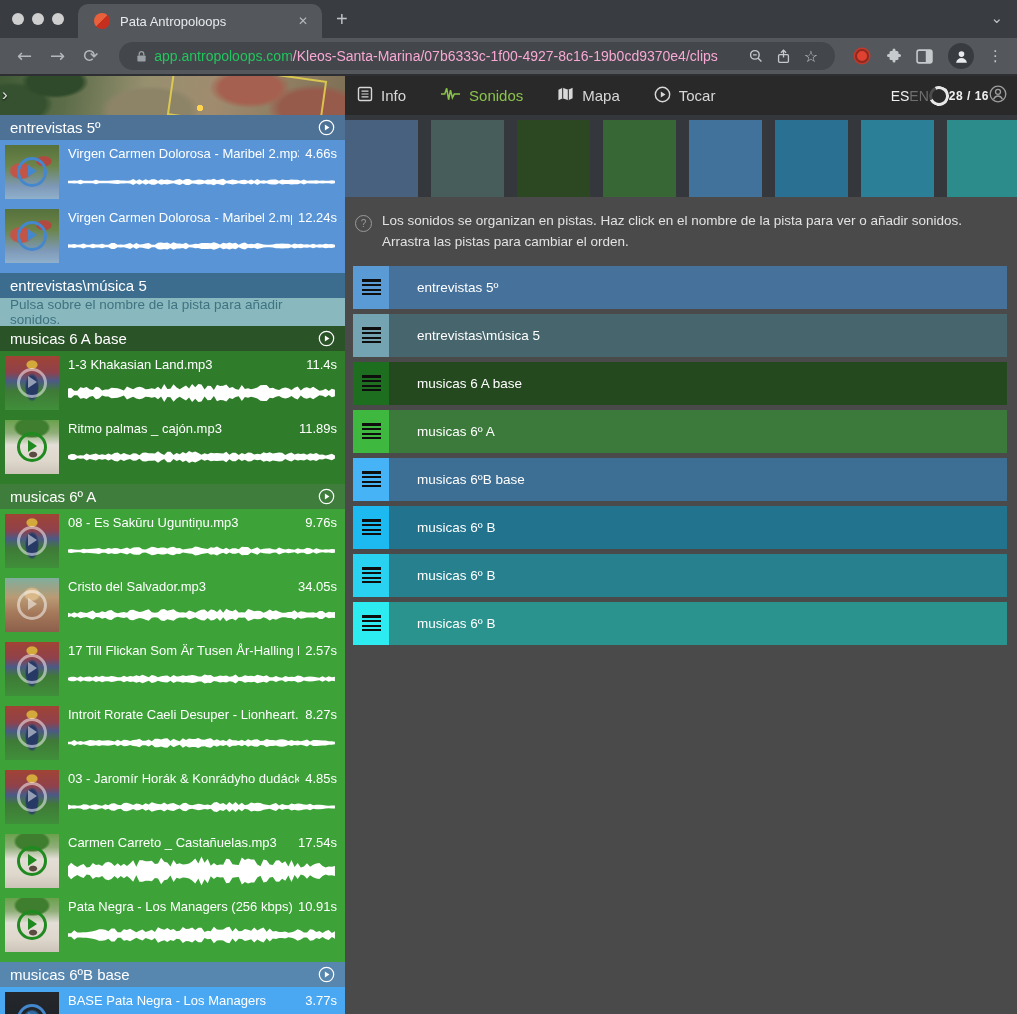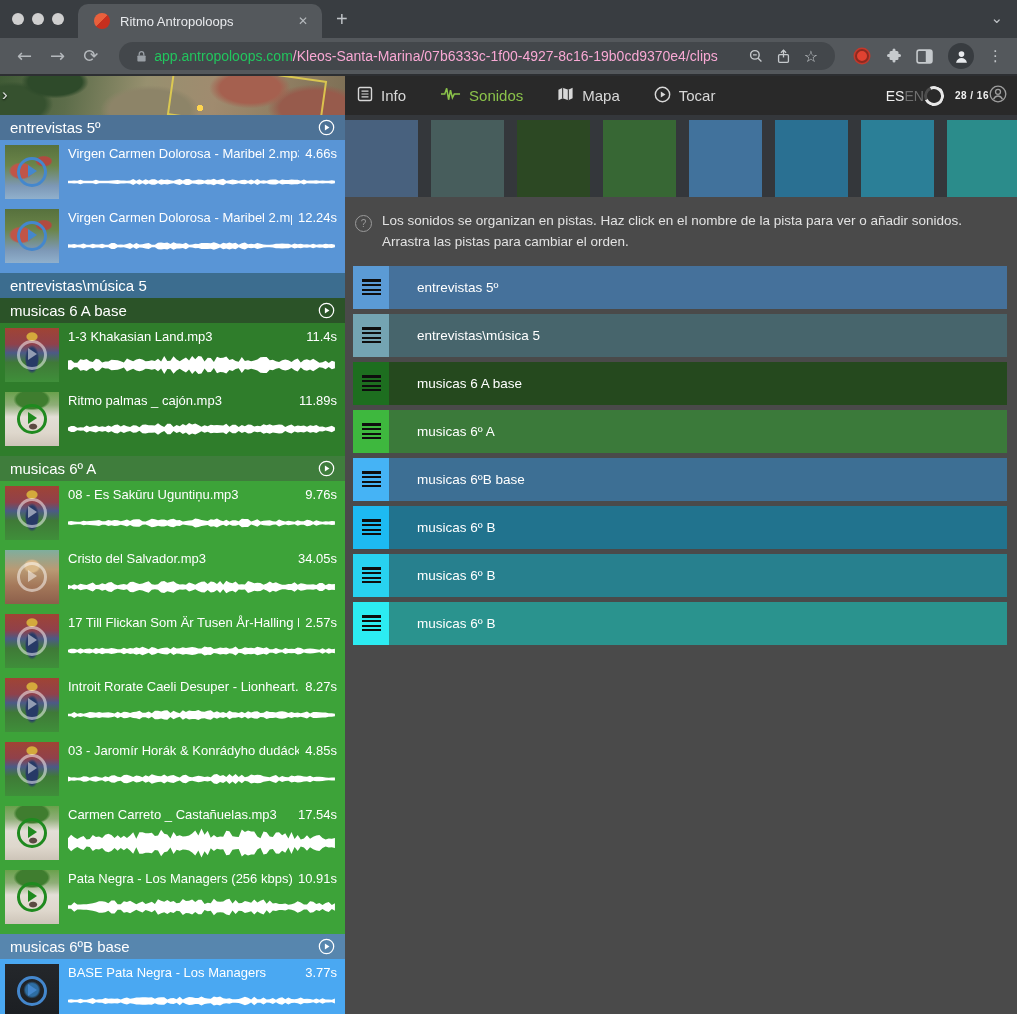--- a/index.html
+++ b/index.html
@@ -50,21 +50,21 @@
   .bc-chev{position:relative;color:rgba(255,255,255,.85);font-size:17px;padding:0 8px 2px 2px;
       text-shadow:0 1px 2px rgba(0,0,0,.8);}
   .nav{flex:1;background:#292929;display:flex;align-items:center;padding:0 10px 0 12px;min-width:0;}
   .nav-item{display:flex;align-items:center;gap:8px;margin-right:34px;color:#d8d8d8;font-size:15px;}
   .nav-item.active{color:#8bc34a;}
   .nav-right{margin-left:auto;display:flex;align-items:center;}
   .lang-es{color:#f0f0f0;font-size:14px;}
   .lang-en{color:#6f6f6f;font-size:14px;}
   .spinner{width:14px;height:14px;border-radius:50%;border:3px solid #e8e8e8;
            border-left-color:#4c4c4c;transform:rotate(20deg);}
-  .counter{color:#f0f0f0;font-size:10px;font-weight:bold;letter-spacing:.5px;margin-left:11px;}
+  .counter{color:#f0f0f0;font-size:12px;font-weight:bold;letter-spacing:.5px;}
   
   .content{display:flex;height:899px;}
   .sidebar{width:345px;flex:none;overflow:hidden;background:#3a3a3a;}
   .s-header{height:25px;display:flex;align-items:center;padding:0 10px;box-sizing:border-box;}
   .s-title{color:#fff;font-size:15px;flex:1;white-space:nowrap;overflow:hidden;}
   .s-play{display:flex;align-items:center;}
   .s-notice{height:28px;display:flex;align-items:center;padding:0 10px;font-size:13.5px;box-sizing:border-box;}
   .s-clips{padding:0 0 5px 0;}
   .clip{position:relative;height:64px;}
   .clip-thumb{position:absolute;left:5px;top:5px;width:54px;height:54px;overflow:hidden;}
@@ -113,21 +113,21 @@
 <div id="screen">
 
   <div class="tabstrip">
     <div class="lights">
       <div class="light"></div>
       <div class="light"></div>
       <div class="light"></div>
     </div>
     <div class="tab">
       <div class="favicon"></div>
-      <div class="tab-title">Ritmo Antropoloops</div>
+      <div class="tab-title">Pata Antropoloops</div>
       <div class="tab-close">✕</div>
     </div>
     <div class="newtab">+</div>
     <div class="tabs-menu">⌄</div>
   </div>
 
   <div class="toolbar">
     <span class="navbtn">←</span>
     <span class="navbtn">→</span>
     <span class="navbtn">⟳</span>
@@ -259,20 +259,21 @@
             <div class="clip-wave">
               <svg viewBox="0 0 260 36" preserveAspectRatio="none">
                 <polygon points="0,16.1 3,16.3 6,15.7 9,16.6 12,16.2 15,15.2 18,16.6 21,16.5 24,15.5 27,16.2 30,16.2 33,15.6 36,16.5 39,16.6 42,14.6 45,14.6 48,16.6 51,16.2 54,16.5 57,15.7 60,14.6 63,16.6 66,14.7 69,16.2 72,16.0 75,15.3 78,14.7 81,16.5 84,16.6 87,14.3 90,14.0 93,14.7 96,14.0 99,15.8 102,13.8 105,15.3 108,15.1 111,15.7 114,14.3 117,16.5 120,16.4 123,15.5 126,15.8 129,14.6 132,14.7 135,14.6 138,14.9 141,13.7 144,14.8 147,16.2 150,14.3 153,15.1 156,14.2 159,15.1 162,14.3 165,16.5 168,14.9 171,14.1 174,16.1 177,15.5 180,16.1 183,14.7 186,15.6 189,16.3 192,16.6 195,16.6 198,16.4 201,15.5 204,15.4 207,15.3 210,15.4 213,15.6 216,16.6 219,15.3 222,16.1 225,15.5 228,16.4 231,16.1 234,16.6 237,15.6 240,16.6 243,16.0 246,16.4 249,15.4 252,16.0 255,15.8 258,16.6 258,19.4 255,20.2 252,20.0 249,20.6 246,19.6 243,20.0 240,19.4 237,20.4 234,19.4 231,19.9 228,19.6 225,20.5 222,19.9 219,20.7 216,19.4 213,20.4 210,20.6 207,20.7 204,20.6 201,20.5 198,19.6 195,19.4 192,19.4 189,19.7 186,20.4 183,21.3 180,19.9 177,20.5 174,19.9 171,21.9 168,21.1 165,19.5 162,21.7 159,20.9 156,21.8 153,20.9 150,21.7 147,19.8 144,21.2 141,22.3 138,21.1 135,21.4 132,21.3 129,21.4 126,20.2 123,20.5 120,19.6 117,19.5 114,21.7 111,20.3 108,20.9 105,20.7 102,22.2 99,20.2 96,22.0 93,21.3 90,22.0 87,21.7 84,19.4 81,19.5 78,21.3 75,20.7 72,20.0 69,19.8 66,21.3 63,19.4 60,21.4 57,20.3 54,19.5 51,19.8 48,19.4 45,21.4 42,21.4 39,19.4 36,19.5 33,20.4 30,19.8 27,19.8 24,20.5 21,19.5 18,19.4 15,20.8 12,19.8 9,19.4 6,20.3 3,19.7 0,19.9" fill="#ffffff"></polygon>
               </svg>
             </div>
           </div>
         </div>
         <div class="s-header" style="background: rgb(60, 109, 143);">
           <span class="s-title">entrevistas\música 5</span>
         </div>
+        <div class="s-notice" style="background: rgb(138, 184, 191); color: rgb(62, 115, 128);">Pulsa sobre el nombre de la pista para añadir sonidos.</div>
         <div class="s-header" style="background: rgb(43, 83, 40);">
           <span class="s-title">musicas 6 A base</span>
           <span class="s-play">
             <svg viewBox="0 0 18 18" width="17" height="17">
               <circle cx="9" cy="9" r="7.6" fill="none" stroke="#fff" stroke-width="1.3"></circle>
               <path d="M7.3 5.9 12.1 9 7.3 12.1Z" fill="#fff"></path>
             </svg>
           </span>
         </div>
         <div class="s-clips" style="background: rgb(47, 125, 43);">

